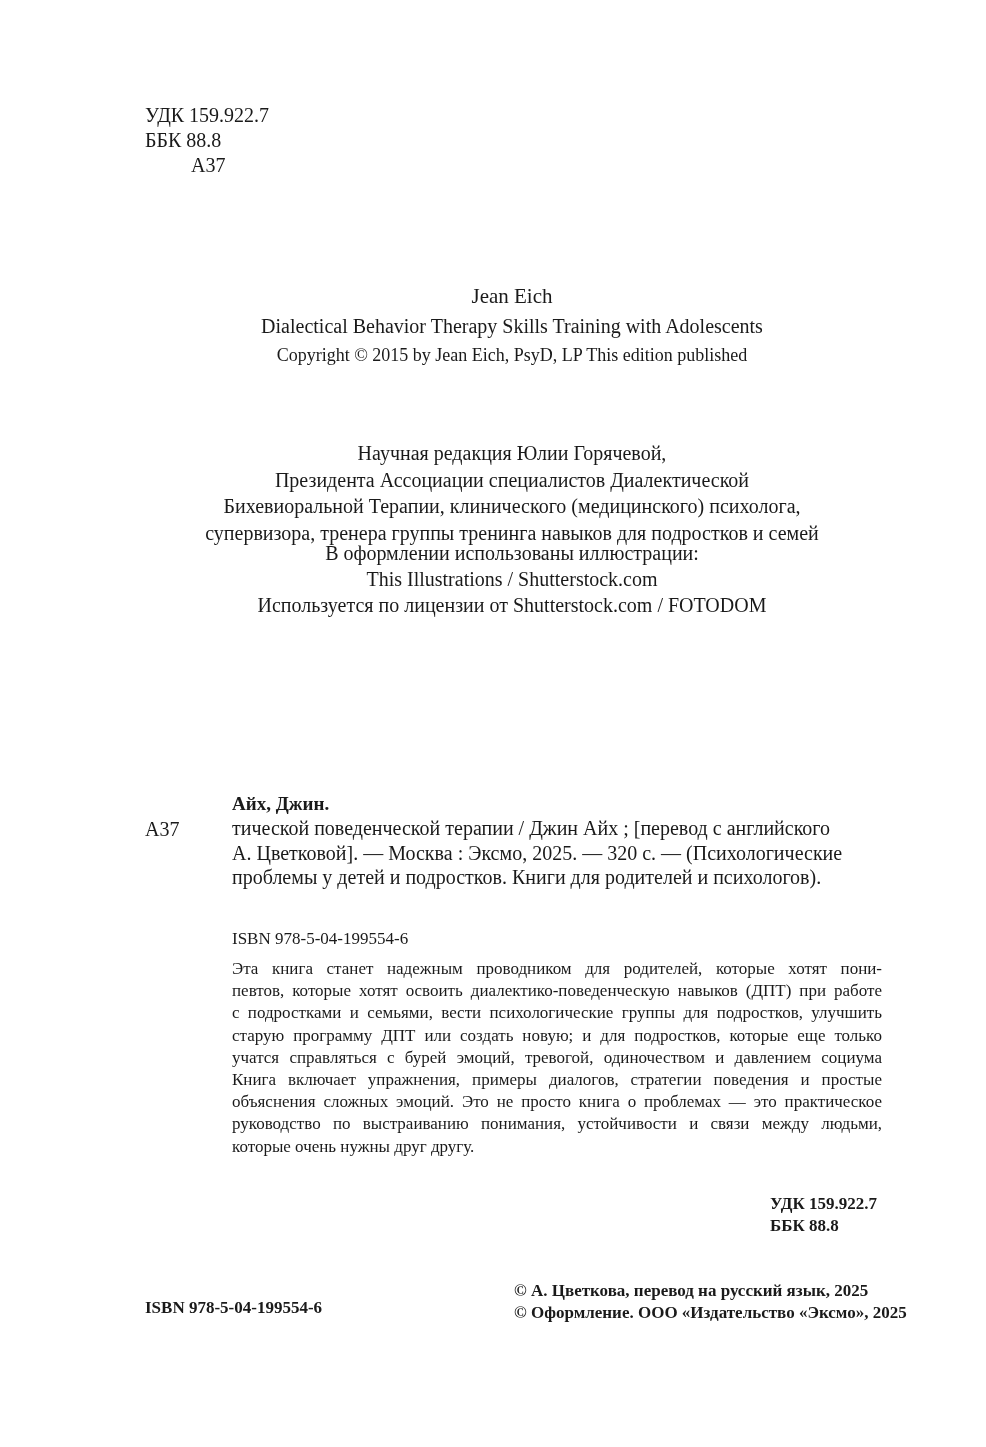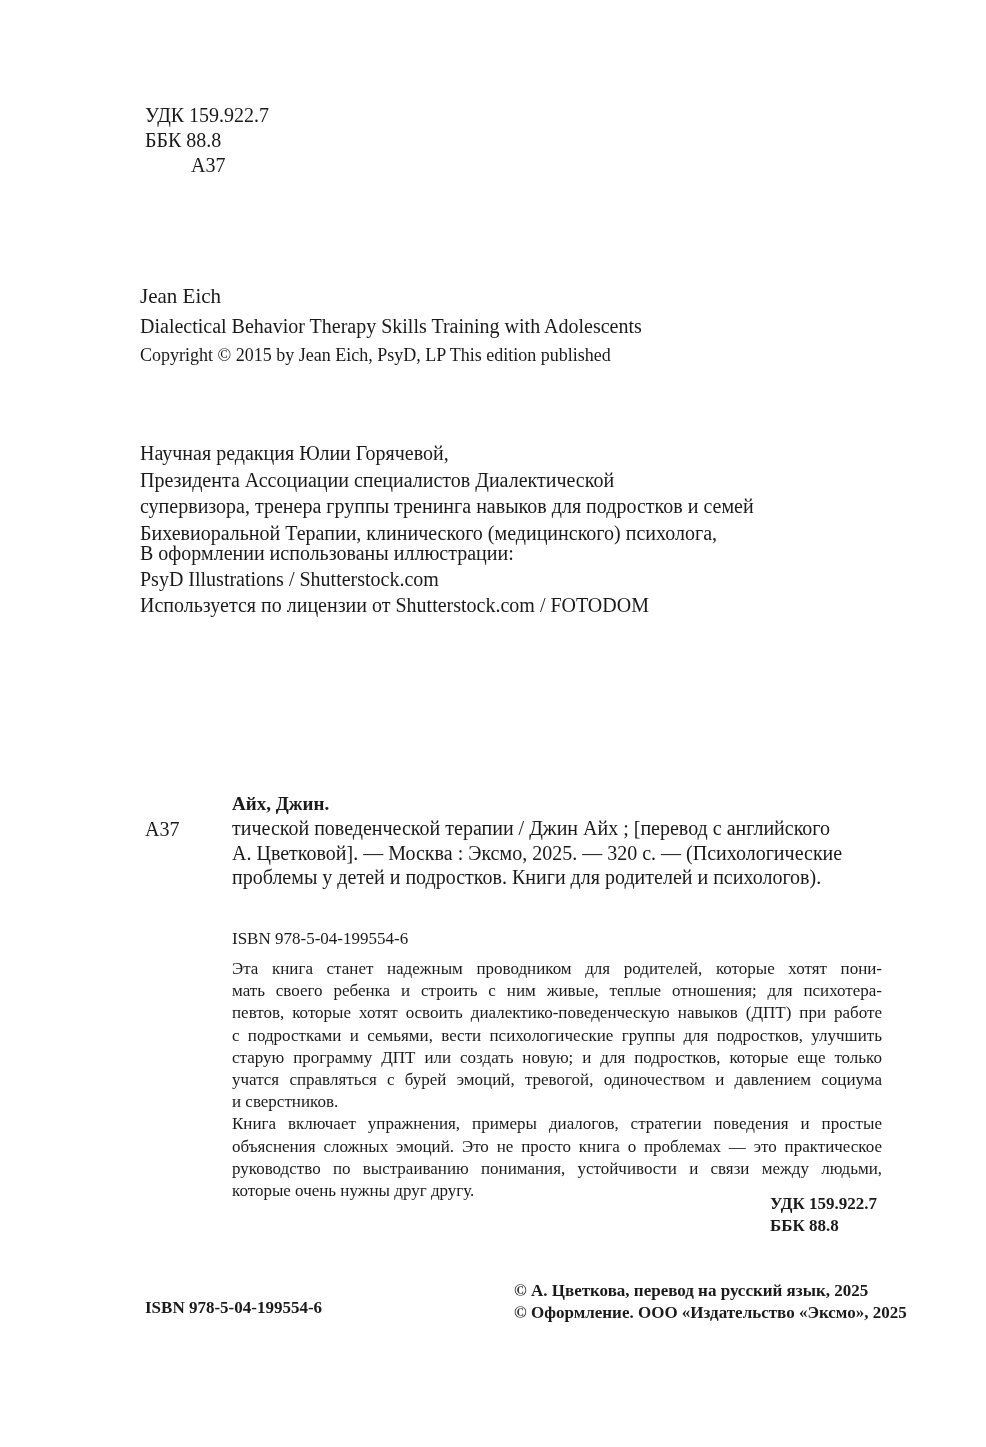--- a/index.html
+++ b/index.html
@@ -24,21 +24,21 @@
       top: 103px;
       font-size: 20px;
       line-height: 25px;
     }
     .classif .indent { padding-left: 46px; }
 
     
     .center-block {
       left: 140px;
       width: 744px;
-      text-align: left;
+      text-align: center;
     }
     .orig-author { top: 283px; font-size: 21px; line-height: 26px; }
     .orig-title { top: 314px; font-size: 20px; line-height: 25px; }
     .orig-copy { top: 343px; font-size: 18px; line-height: 24px; }
 
     .sci-edit { top: 440px; font-size: 20px; line-height: 26.5px; }
     .illus { top: 540px; font-size: 20px; line-height: 26px; }
 
     
     .bib-author {
@@ -125,48 +125,46 @@
 
 <div class="abs center-block orig-author line">Jean Eich</div>
 <div class="abs center-block orig-title line">Dialectical Behavior Therapy Skills Training with Adolescents</div>
 <div class="abs center-block orig-copy">
   <div class="line">Copyright © 2015 by Jean Eich, PsyD, LP This edition published</div>
 </div>
 
 <div class="abs center-block sci-edit">
   <div class="line">Научная редакция Юлии Горячевой,</div>
   <div class="line">Президента Ассоциации специалистов Диалектической</div>
+  <div class="line">Бихевиоральной Терапии, клинического (медицинского) психолога,</div>
   <div class="line">супервизора, тренера группы тренинга навыков для подростков и семей</div>
-  <div class="line">Бихевиоральной Терапии, клинического (медицинского) психолога,</div>
 </div>
 
 <div class="abs center-block illus">
   <div class="line">В оформлении использованы иллюстрации:</div>
-  <div class="line">PsyD Illustrations / Shutterstock.com</div>
+  <div class="line">This Illustrations / Shutterstock.com</div>
   <div class="line">Используется по лицензии от Shutterstock.com / FOTODOM</div>
 </div>
 
 <div class="abs bib-author line">Айх, Джин.</div>
 <div class="abs bib-index line">А37</div>
 <div class="abs bib-desc">
   <div class="line">тической поведенческой терапии / Джин Айх ; [перевод с английского</div>
   <div class="line">А. Цветковой]. — Москва : Эксмо, 2025. — 320 с. — (Психологические</div>
   <div class="line">проблемы у детей и подростков. Книги для родителей и психологов).</div>
 </div>
 <div class="abs bib-isbn line">ISBN 978-5-04-199554-6</div>
 
 <div class="abs annotation">
   <p>
     <span class="ln" style="padding-left: 0px;">Эта книга станет надежным проводником для родителей, которые хотят пони-</span>
-    <span class="ln">мать своего ребенка и строить с ним живые, теплые отношения; для психотера-</span>
     <span class="ln">певтов, которые хотят освоить диалектико-поведенческую навыков (ДПТ) при работе</span>
     <span class="ln">с подростками и семьями, вести психологические группы для подростков, улучшить</span>
     <span class="ln">старую программу ДПТ или создать новую; и для подростков, которые еще только</span>
     <span class="ln">учатся справляться с бурей эмоций, тревогой, одиночеством и давлением социума</span>
-    <span class="ln last">и сверстников.</span>
   </p>
   <p>
     <span class="ln" style="padding-left: 0px;">Книга включает упражнения, примеры диалогов, стратегии поведения и простые</span>
     <span class="ln">объяснения сложных эмоций. Это не просто книга о проблемах — это практическое</span>
     <span class="ln">руководство по выстраиванию понимания, устойчивости и связи между людьми,</span>
     <span class="ln last">которые очень нужны друг другу.</span>
   </p>
 </div>
 
 <div class="abs udk-bottom">

